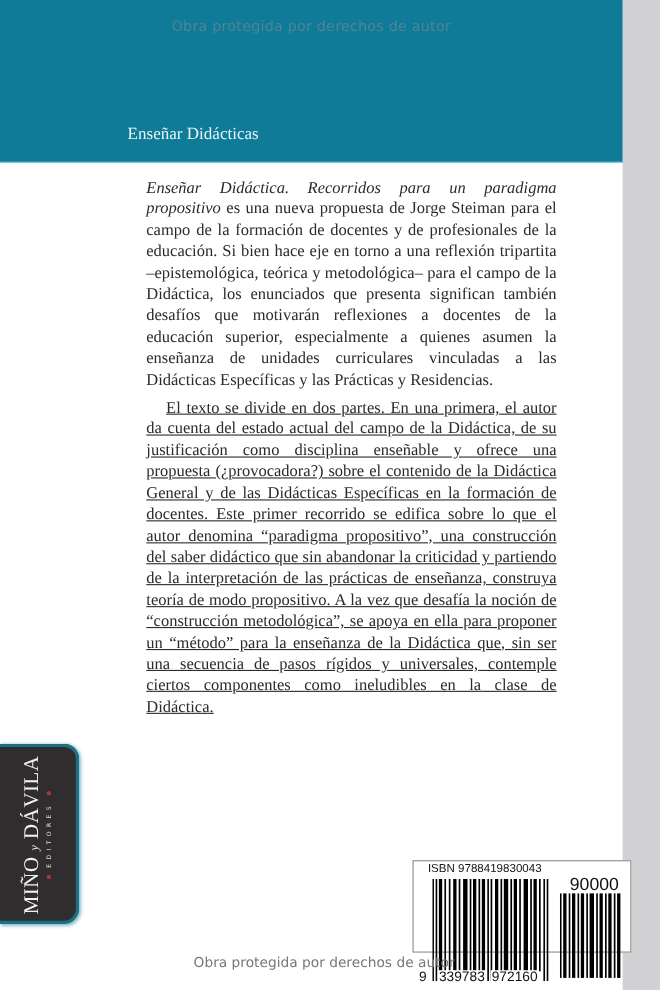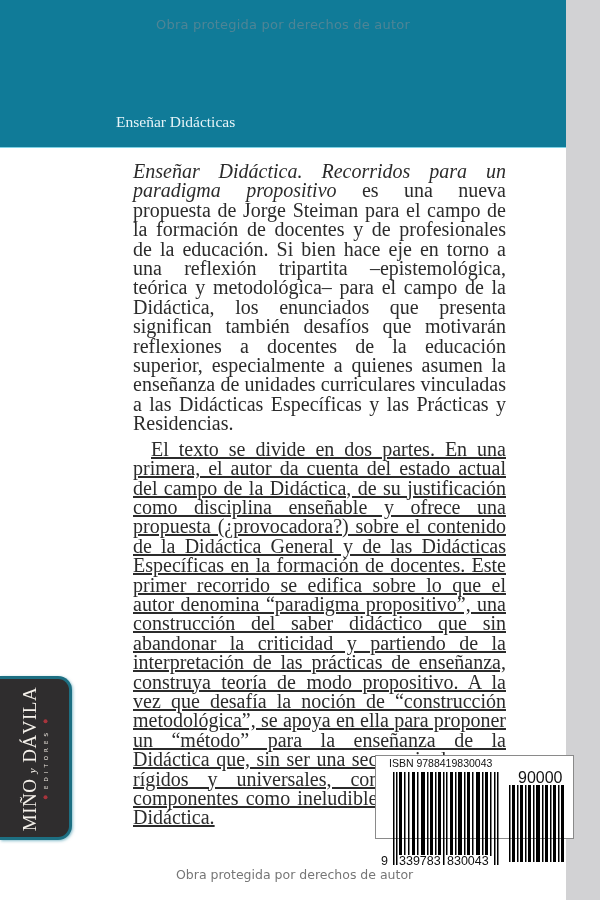--- a/index.html
+++ b/index.html
@@ -22,21 +22,21 @@
     text-align: center; color: #4e8596;
     font-family: "DejaVu Sans", sans-serif; font-size: 13px; letter-spacing: 0.2px;
   }
   .header-title {
     position: absolute; left: 116px; top: 113px;
     color: #e6f4f8; font-family: "Liberation Serif", serif; font-size: 15.5px;
   }
   .content {
     position: absolute; left: 133px; top: 162px; width: 373px;
     color: #2b2b2b; font-family: "Liberation Serif", serif;
-    font-size: 20px; line-height: 19.4px; text-align: justify;
+    font-size: 15px; line-height: 19.4px; text-align: justify;
     hyphens: auto;
   }
   .content p { margin: 0; }
   .content p + p { margin-top: 6px; text-indent: 18px; text-decoration: underline; }
   .content em { font-style: italic; }
   .logo {
     position: absolute; left: 0; top: 676px; width: 72px; height: 164px;
     background: #2f2d2e;
     border: 3px solid #1d6f82; border-left: none;
     border-radius: 0 14px 14px 0;
@@ -52,21 +52,21 @@
     display: block; color: #f4f0ea; font-family: "Liberation Serif", serif;
     font-size: 19px; letter-spacing: 0.5px; line-height: 20px;
   }
   .logo-name .y { font-size: 11px; font-style: italic; }
   .logo-sub {
     display: block; color: #e8e2da; font-family: "DejaVu Sans", sans-serif;
     font-size: 5.5px; letter-spacing: 4px; line-height: 9px;
   }
   .logo-dot { display:inline-block; width:4px; height:4px; background:#a8343c; border-radius:50%; margin:0 6px; vertical-align: middle;}
   .barcode-box {
-    position: absolute; left: 375px; top: 755px; width: 199px; height: 84px;
+    position: absolute; left: 375px; top: 782px; width: 199px; height: 84px;
     background: #ffffff; border: 1px solid #8a8a8a; box-sizing: border-box;
   }
   .isbn-label {
     position: absolute; left: 13px; top: 1px;
     font-family: "Liberation Sans", sans-serif; font-size: 10.5px; color: #111;
   }
   .addon-label {
     position: absolute; left: 142px; top: 13px;
     font-family: "Liberation Sans", sans-serif; font-size: 16px; color: #111;
   }
@@ -149,16 +149,16 @@
       <rect x="33" y="0" width="1.5" height="77"></rect>
         <rect x="36" y="0" width="3" height="77"></rect>
       <rect x="41" y="0" width="1.5" height="77"></rect>
         <rect x="44" y="0" width="3" height="77"></rect>
       <rect x="49" y="0" width="1.5" height="77"></rect>
         <rect x="52" y="0" width="3" height="77"></rect>
     </g>
   </svg>
   <div class="digits" style="left:4px;">9</div>
   <div class="digits" style="left:22px;">339783</div>
-  <div class="digits" style="left:70px;">830043</div>
+  <div class="digits" style="left:70px;">972160</div>
 </div>
 
 <div class="watermark-bottom">Obra protegida por derechos de autor</div>
 
 </body></html>

